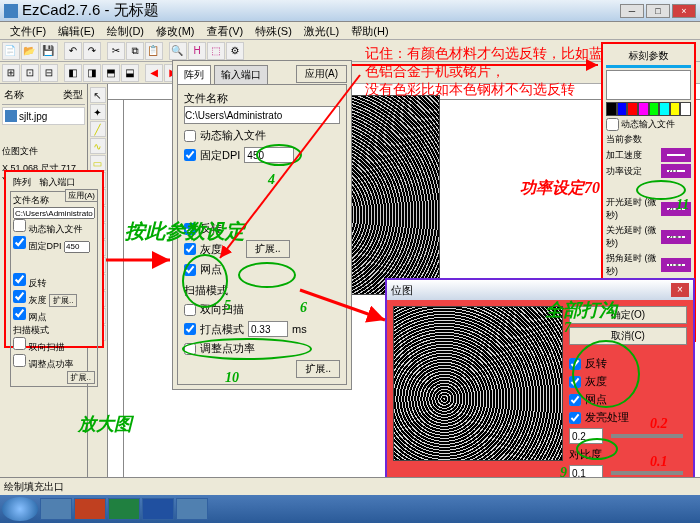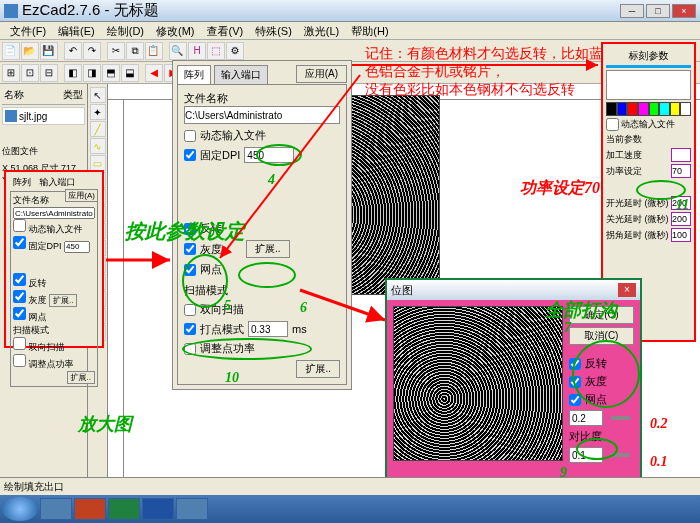--- a/index.html
+++ b/index.html
@@ -32,32 +32,32 @@
 .centerdlg .tab{display:inline-block;padding:2px 6px;background:#fff;border:1px solid #888;border-bottom:none;font-size:10px}
 .centerdlg .tab.inactive{background:#ddd}
 .centerdlg .body{border:1px solid #888;background:#ece9d8;padding:6px}
 .fld{margin:4px 0;display:flex;align-items:center;gap:4px}
 .fld input[type=text]{width:50px;height:16px;font-size:10px;border:1px solid #888;background:#fff;padding:0 2px}
 .fld input[type=checkbox]{width:12px;height:12px}
 .btn{padding:1px 8px;border:1px solid #888;background:#ece9d8;font-size:10px}
 .greentext{position:absolute;color:#0a0;font-style:italic;font-size:18px;font-weight:bold;font-family:"KaiTi",serif}
 .redtext{position:absolute;color:red;font-size:14px;font-family:"KaiTi",serif;line-height:1.3}
 .greenring{position:absolute;border:2px solid #0a0;border-radius:50%}
-.popdlg{position:absolute;left:385px;top:278px;width:257px;height:230px;background:#ec4899;border:2px solid #15803d}
+.popdlg{position:absolute;left:385px;top:278px;width:310px;height:230px;background:#ef4444;border:2px solid #6d28d9}
 .popdlg .pt{height:20px;background:linear-gradient(#fff,#ccd8e8);display:flex;align-items:center;padding:0 4px;font-size:11px}
 .popdlg .pt .x{margin-left:auto;width:18px;height:14px;background:#d04040;color:#fff;text-align:center;font-size:10px;line-height:14px}
 .popdlg .pb{display:flex;padding:6px;gap:6px}
 .pop-img{width:170px;height:155px;background:#000;border:1px solid #444}
 .pop-img .noise{width:100%;height:100%;background:repeating-radial-gradient(circle at 30% 60%,#fff 0,#fff 1px,#000 1px,#000 3px),repeating-radial-gradient(circle at 45% 50%,#fff 0,#fff 1px,#000 1px,#000 4px);opacity:0.85}
 .pop-right{flex:1;font-size:11px}
 .pop-right .fld{margin:3px 0}
 .colorstrip{display:flex;height:14px;margin:2px 0}
 .colorstrip div{flex:1;border:1px solid #444}
 .rp-row{display:flex;align-items:center;margin:2px 0;gap:2px}
-.rp-row input[type=text]{width:20px;height:14px;font-size:9px;border:1px solid #a21caf}
+.rp-row input[type=text]{width:30px;height:14px;font-size:9px;border:6px solid #a21caf}
 .rp-row .lbl{flex:1;font-size:9px}
 .statusbar{position:absolute;bottom:0;left:0;right:0;height:18px;background:#ece9d8;border-top:1px solid #888;font-size:10px;padding:2px 4px}
 .taskbar{position:absolute;bottom:0;left:0;right:0;height:28px;background:linear-gradient(#4a7ab8,#2a5a98);display:flex;align-items:center;padding:0 2px;gap:2px}
 .taskbar .start{width:36px;height:24px;background:radial-gradient(circle,#88c0ff,#2060a0);border-radius:50%}
 .taskbar .tb-item{width:32px;height:22px;background:#5080b0;border:1px solid #3060a0}
 svg.arrow{position:absolute;overflow:visible}
 </style>
 </head>
 <body>
 
@@ -294,20 +294,24 @@
         </div>
       <div class="fld">
           <input type="checkbox" checked="" style="">
           <span>灰度</span>
         </div>
       <div class="fld">
           <input type="checkbox" checked="" style="">
           <span>网点</span>
         </div>
       <div class="fld">
+          <input type="checkbox" checked="" style="">
+          <span>发亮处理</span>
+        </div>
+      <div class="fld">
           <input type="text" style="width: 34px;" value="0.2">
           <span style="flex:1;height:4px;background:#888;margin:0 4px"></span>
         </div>
       <div class="fld">
           <span>对比度</span>
         </div>
       <div class="fld">
           <input type="text" style="width: 34px;" value="0.1">
           <span style="flex:1;height:4px;background:#888;margin:0 4px"></span>
         </div>

